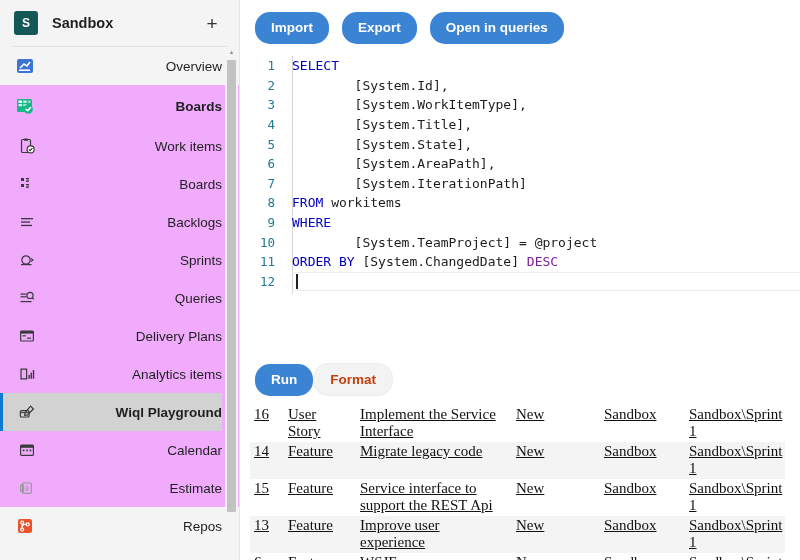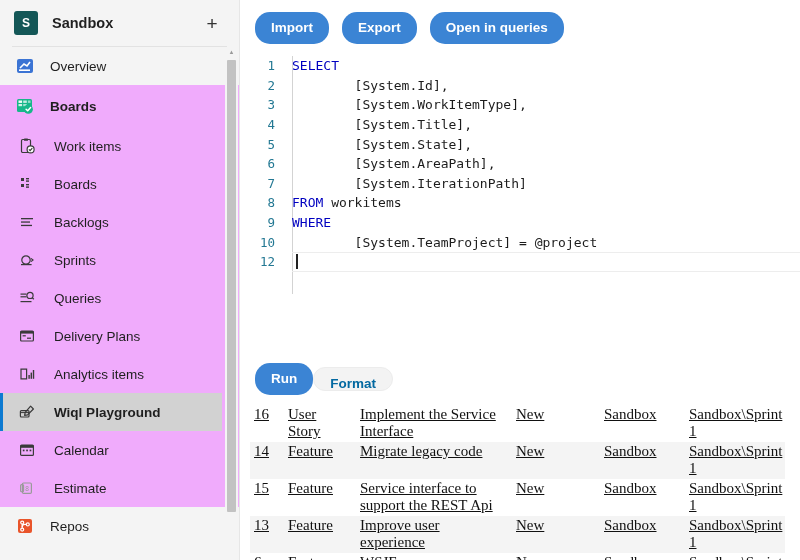--- a/index.html
+++ b/index.html
@@ -94,20 +94,21 @@
     display: flex;
     align-items: center;
     height: 38px;
     padding-left: 14px;
     box-sizing: border-box;
     position: relative;
     cursor: pointer;
     font-size: 13.5px;
     color: #1f1f1f;
     width: 222px;
+    justify-content: space-between;
   }
   .nav-item .label {
     margin-left: 14px;
     white-space: nowrap;
   }
   .nav-item.head {
     height: 42px;
     font-weight: bold;
   }
   .nav-item.sub {
@@ -182,23 +183,23 @@
     height: 32px;
     line-height: 32px;
     white-space: nowrap;
   }
   .btn-primary {
     background: #3b84d4;
     color: #ffffff;
   }
   .btn-secondary {
     background: #f3f3f3;
-    color: #0369a1;
+    color: #c2410c;
     border: 1px solid #ececec;
-    height: 24px;
+    height: 33px;
     line-height: 32px;
   }
 
   
   .editor {
     margin-top: 12px;
     position: relative;
     height: 238px;
     background: #ffffff;
     font-family: "DejaVu Sans Mono", monospace;
@@ -523,20 +524,24 @@
             <div class="ln">8</div>
             <div class="code"><span class="kw">FROM </span><span>workitems</span></div>
           </div>
           <div class="code-line">
             <div class="ln">9</div>
             <div class="code"><span class="kw">WHERE</span></div>
           </div>
           <div class="code-line">
             <div class="ln">10</div>
             <div class="code"><span>        [System.TeamProject] = @project</span></div>
+          </div>
+          <div class="code-line">
+            <div class="ln">11</div>
+            <div class="code"><span class="kw">ORDER BY </span><span>[System.ChangedDate] </span><span class="kw2">DESC</span></div>
           </div>
           <div class="code-line">
             <div class="ln">12</div>
             <div class="code"><span></span></div>
             <div class="active-line"></div>
             <div class="caret"></div>
           </div>
         </div>
     </div>
 

